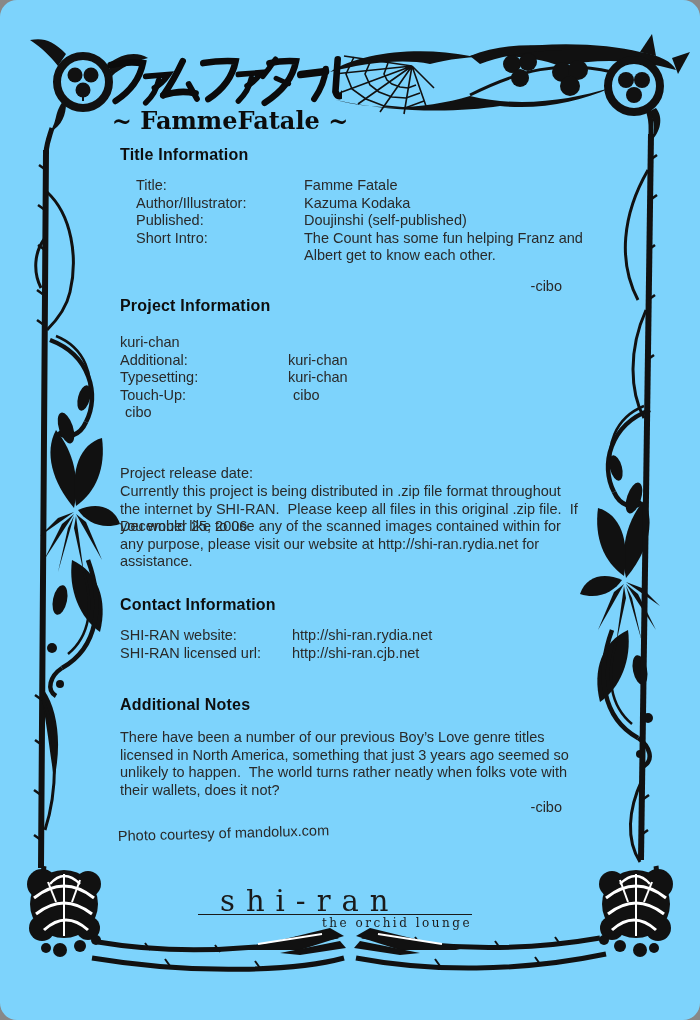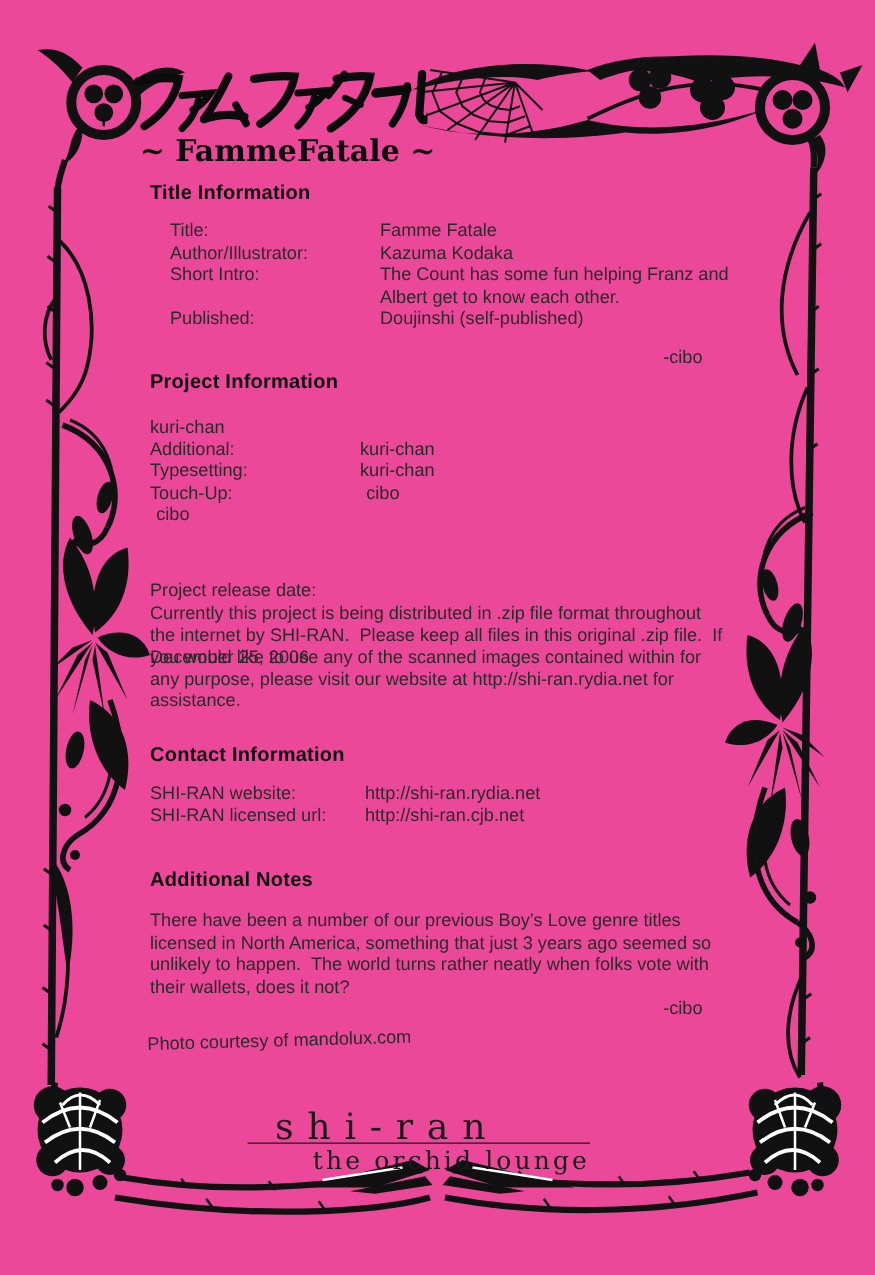--- a/index.html
+++ b/index.html
@@ -1,19 +1,20 @@
 <!DOCTYPE html>
 <html><head>
 <meta charset="utf-8">
 <style>
   html,body{margin:0;padding:0;background:#888;}
   .page{
-    position:relative;width:700px;height:1020px;background:#ec4899;
+    position:relative;width:700px;height:1020px;background:#7dd3fc;
     font-family:"Liberation Sans",sans-serif;color:#222;overflow:hidden;
     margin:0 auto;
+    border-radius:17px;
   }
   .border-svg{position:absolute;left:0;top:0;z-index:1;}
   .content{position:absolute;left:0;top:0;width:700px;height:1020px;z-index:2;}
   .abs{position:absolute;}
   
   .title-jp-svg{position:absolute;left:104px;top:50px;}
   .title-en{
     position:absolute;left:110px;top:106px;width:240px;text-align:center;
     font-family:"DejaVu Serif",serif;font-weight:bold;font-size:24px;color:#0c0c0c;
     letter-spacing:0px;
@@ -31,21 +32,21 @@
   .para{font-size:14.5px;line-height:17.5px;color:#2a2a2a;white-space:pre-wrap;}
   .sig{font-size:14.5px;color:#2a2a2a;text-align:right;}
   
   .footer-logo{position:absolute;left:198px;top:886px;width:274px;}
   .logo-name{
     font-family:"DejaVu Serif",serif;font-size:29px;color:#1a1a1a;
     letter-spacing:11px;margin-left:22px;line-height:30px;
   }
   .logo-line{border-top:1.5px solid #1a1a1a;margin-top:-2px;}
   .logo-tagline{
-    font-family:"DejaVu Serif",serif;font-size:20px;color:#1a1a1a;
+    font-family:"DejaVu Serif",serif;font-size:12px;color:#1a1a1a;
     letter-spacing:2.5px;text-align:right;margin-top:1px;
   }
   .tilt{transform:rotate(-1.6deg);transform-origin:left center;}
 </style>
 </head>
 <body>
 
 <div class="page">
 
   <svg class="border-svg" width="700" height="1020" viewBox="0 0 700 1020">
@@ -235,26 +236,26 @@
     <div class="abs rows" style="left:120px;top:177px;width:450px;margin-left:16px;">
       <div class="row">
         <span class="lbl">Title:</span>
         <span class="val">Famme Fatale</span>
       </div>
       <div class="row">
         <span class="lbl">Author/Illustrator:</span>
         <span class="val">Kazuma Kodaka</span>
       </div>
       <div class="row">
+        <span class="lbl">Published:</span>
+        <span class="val">Doujinshi (self-published)</span>
+      </div>
+      <div class="row">
         <span class="lbl">Short Intro:</span>
         <span class="val" style="flex:0 0 282px;">The Count has some fun helping Franz and Albert get to know each other.</span>
-      </div>
-      <div class="row">
-        <span class="lbl">Published:</span>
-        <span class="val">Doujinshi (self-published)</span>
       </div>
     </div>
     <div class="abs sig" style="left:120px;top:278px;width:442px;">-cibo</div>
 
     <div class="abs heading" style="left:120px;top:297px;">Project Information</div>
     <div class="abs rows" style="left:120px;top:334px;width:450px;">
       <div class="row">
         <span class="val">kuri-chan</span>
       </div>
       <div class="row">

